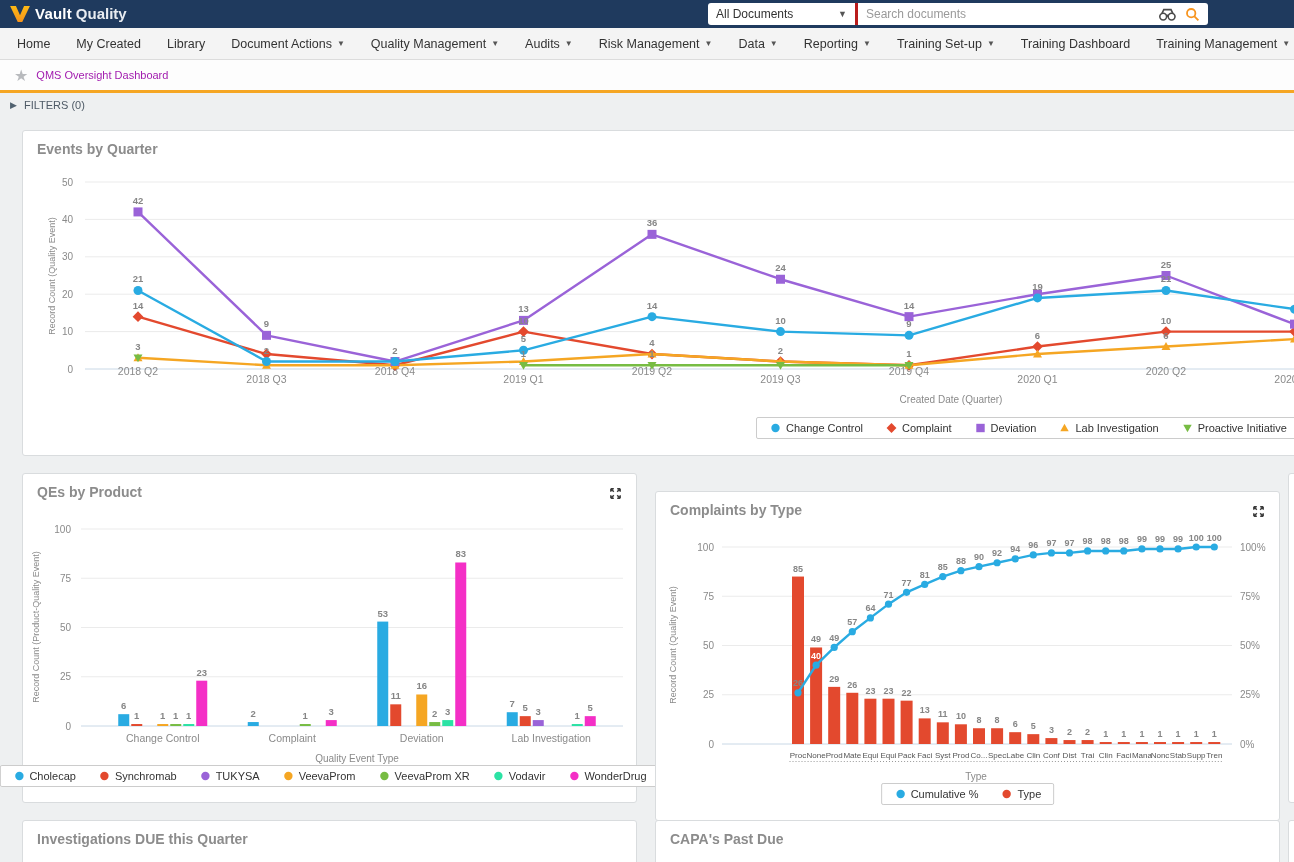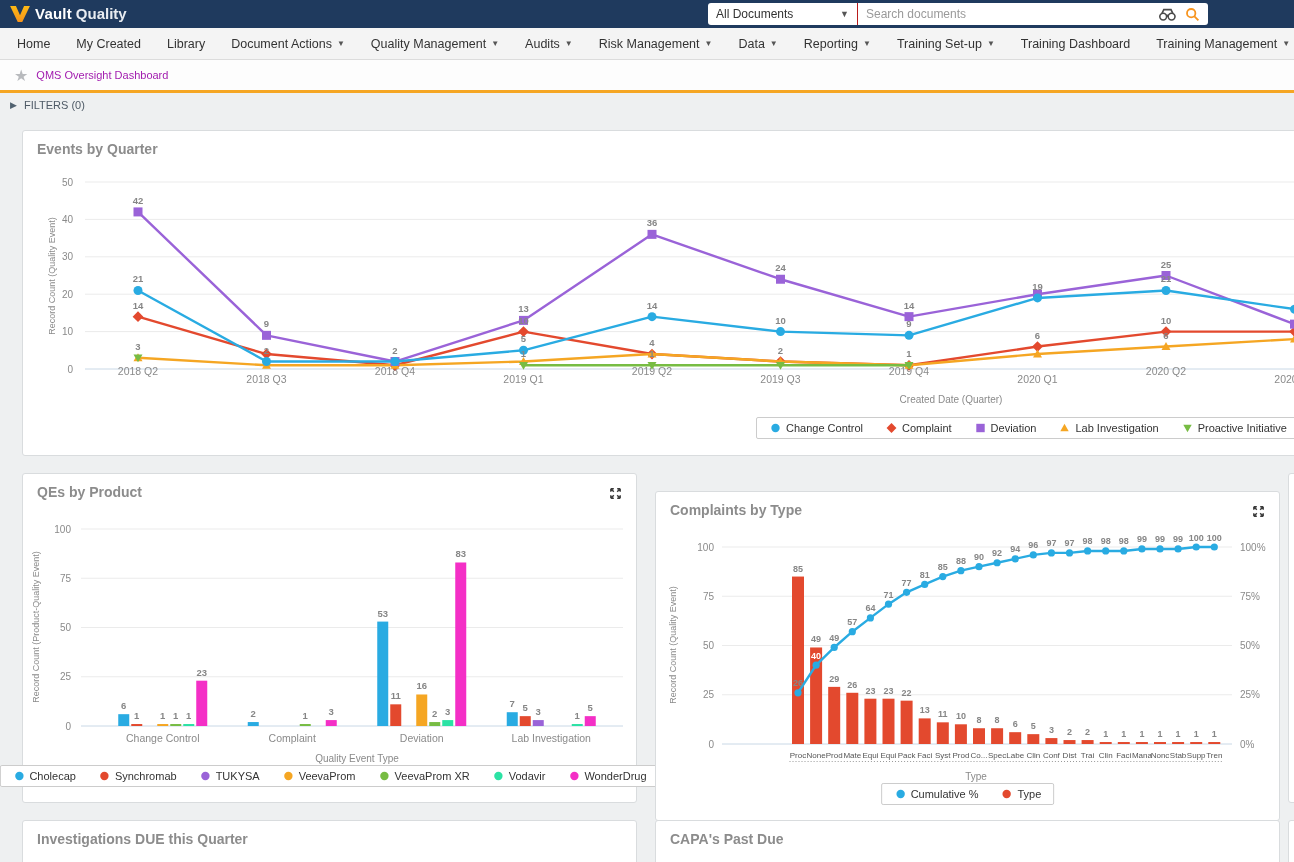--- a/index.html
+++ b/index.html
@@ -7,21 +7,21 @@
   body { font-family:"Liberation Sans","DejaVu Sans",sans-serif; background:#eef0f1; }
   .viewport { position:relative; width:1294px; height:862px; overflow:hidden; }
 
   
   .topbar { position:absolute; top:0; left:0; width:100%; height:28px; background:#1f3a5e; display:flex; align-items:center; }
   .brand { display:flex; margin-left:10px; }
   .brand svg { margin-right:5px; }
   .brand-bold { color:#fff; font-weight:bold; font-size:15px; letter-spacing:.2px; }
   .brand-light { color:#e8ecf1; font-weight:bold; font-size:15px; margin-left:4px; }
   .searchbar { position:absolute; left:708px; top:3px; width:500px; height:22px; background:#fff; border-radius:3px; display:flex; align-items:center; }
-  .scope { width:150px; height:100%; display:flex; align-items:center; justify-content:space-between; padding:0 8px; border-right:1px solid #b91c1c; font-size:12px; color:#333; cursor:pointer; }
+  .scope { width:150px; height:100%; display:flex; align-items:center; justify-content:space-between; padding:0 8px; border-right:3px solid #b91c1c; font-size:12px; color:#333; cursor:pointer; }
   .scope .caret { font-size:9px; color:#555; }
   .searchbar input { flex:1; border:none; outline:none; font-size:12px; padding:0 8px; color:#0f766e; font-family:inherit; }
   .searchbar input::placeholder { color:#9a9a9a; }
   .search-icons { display:flex; align-items:center; gap:8px; padding-right:8px; }
 
   
   .navbar { position:absolute; top:28px; left:0; width:100%; height:32px; background:#f4f4f4; border-bottom:1px solid #dcdcdc; display:flex; align-items:center; padding-left:4px; }
   .nav-item { display:flex; align-items:center; padding:0 13px; font-size:12.5px; color:#333; cursor:pointer; white-space:nowrap; }
   .nav-item .caret { font-size:8px; color:#555; margin-left:5px; }
 

